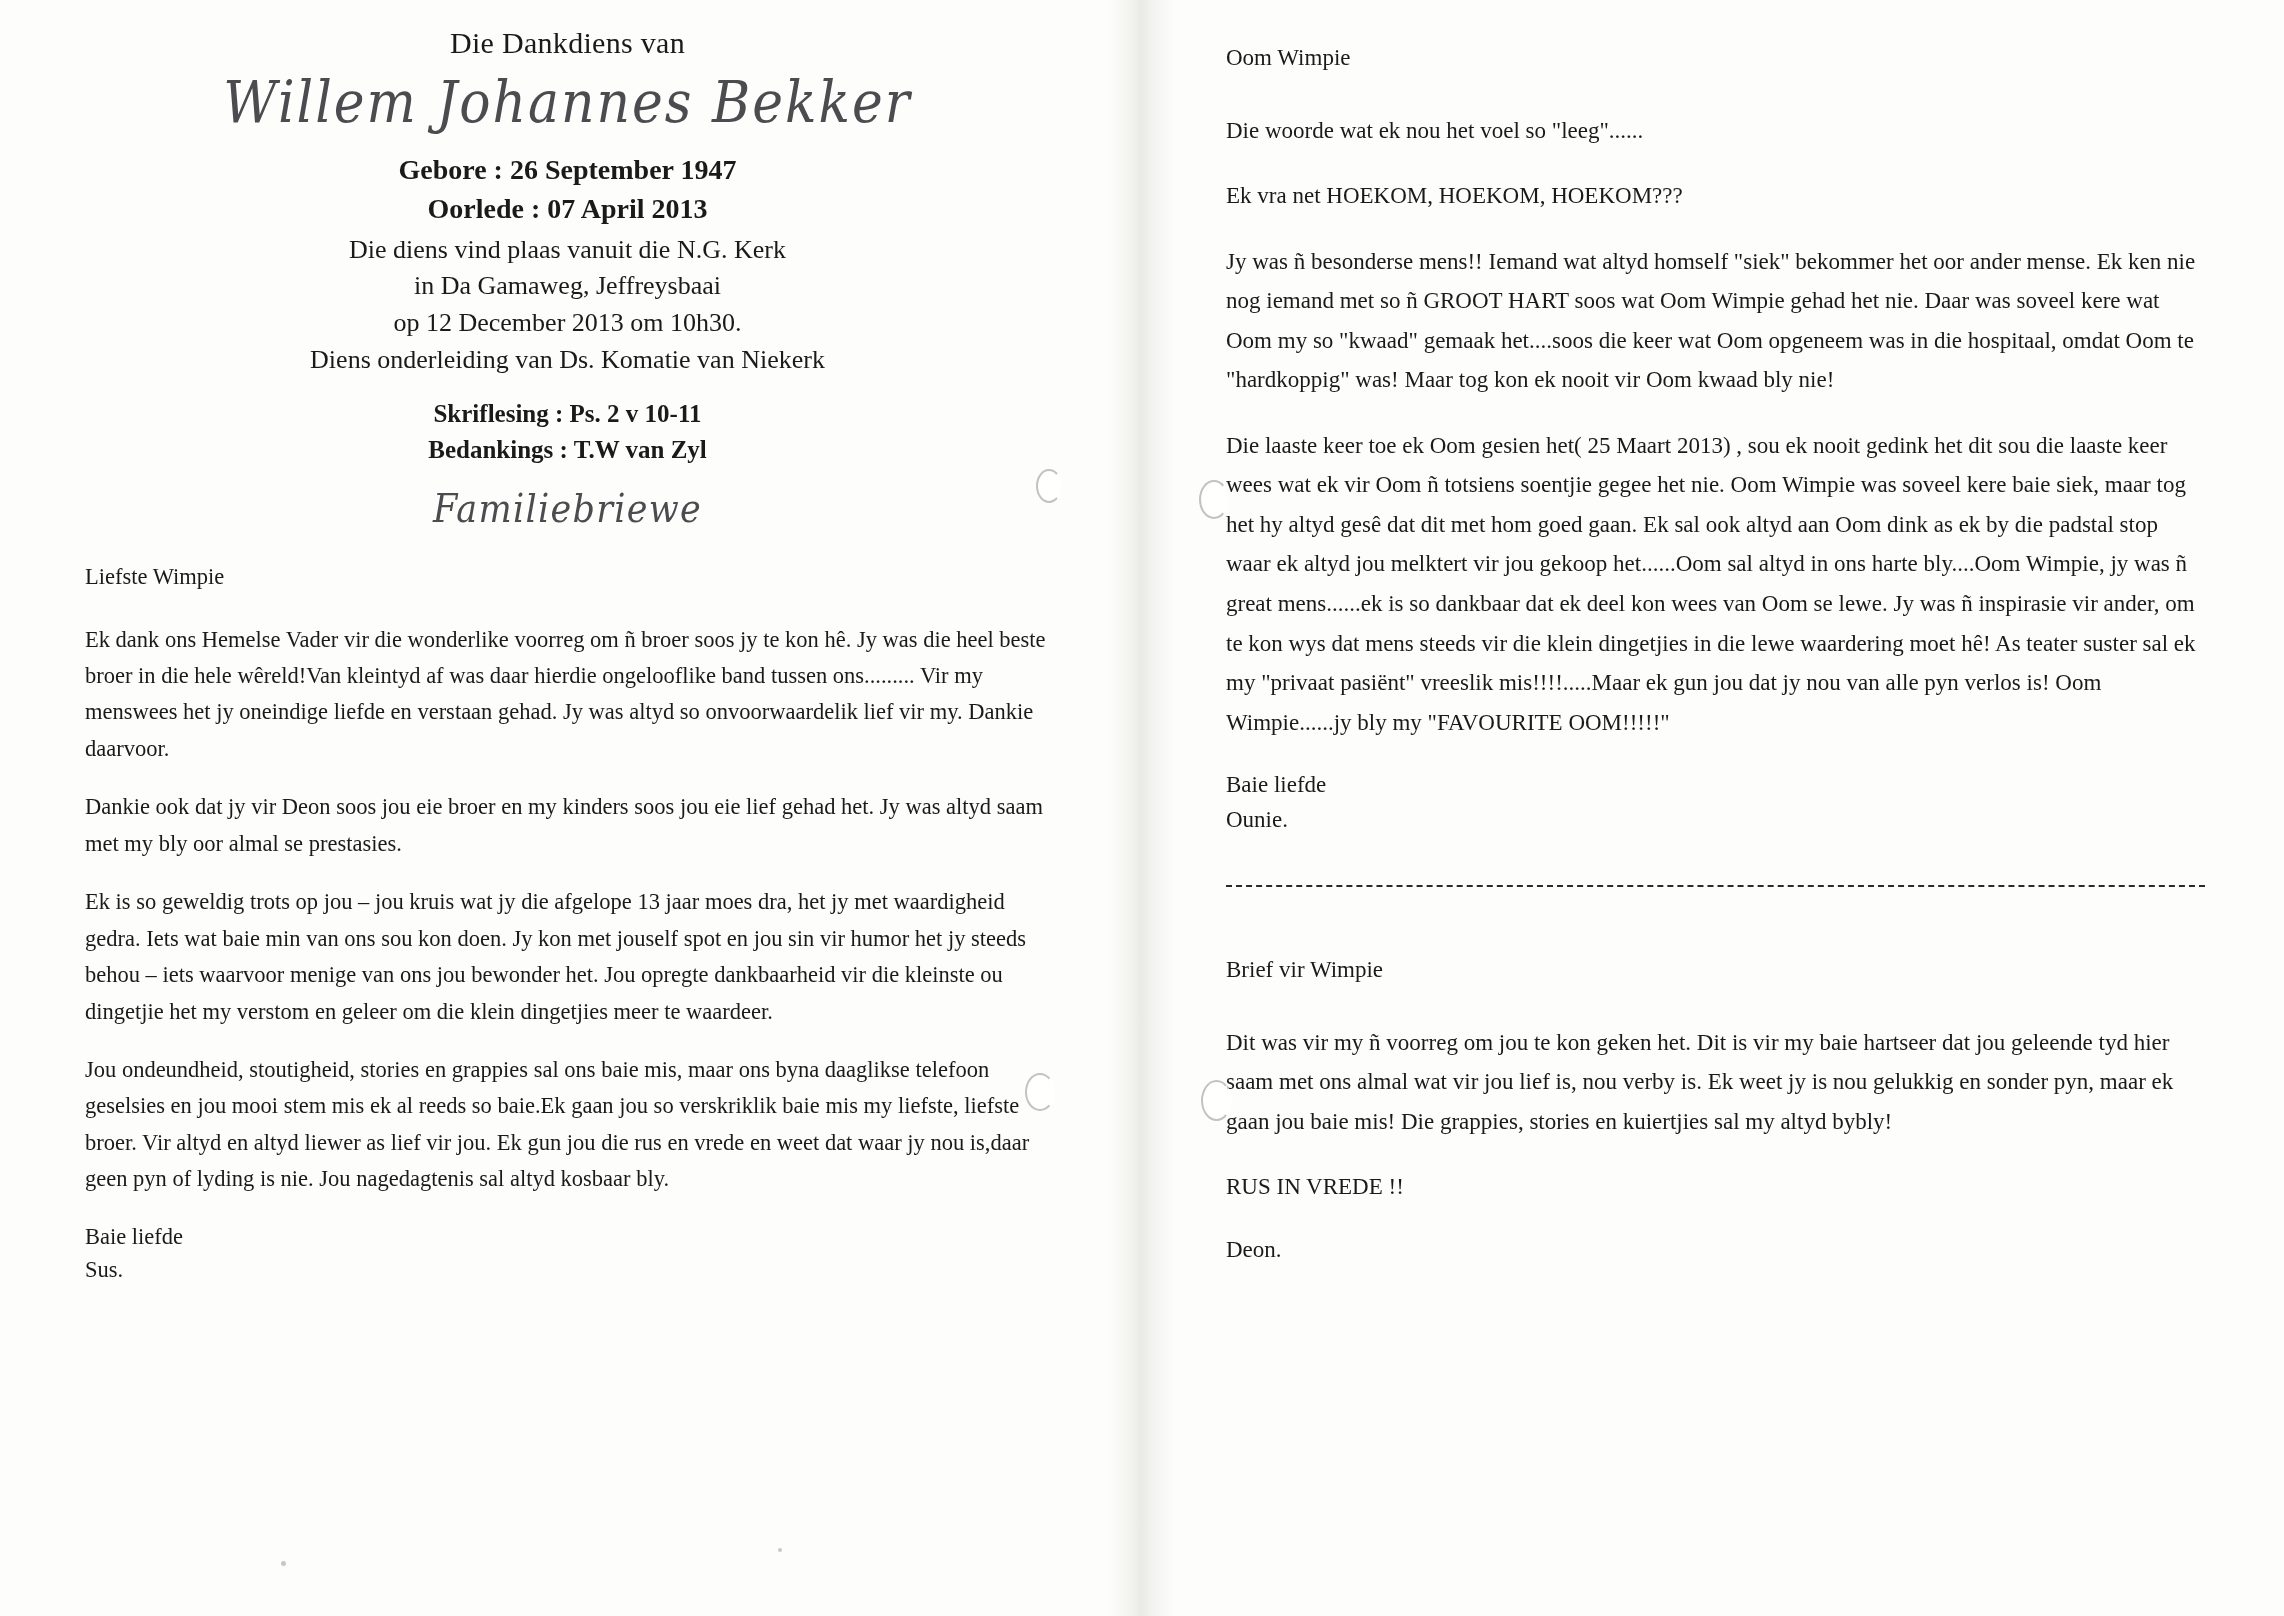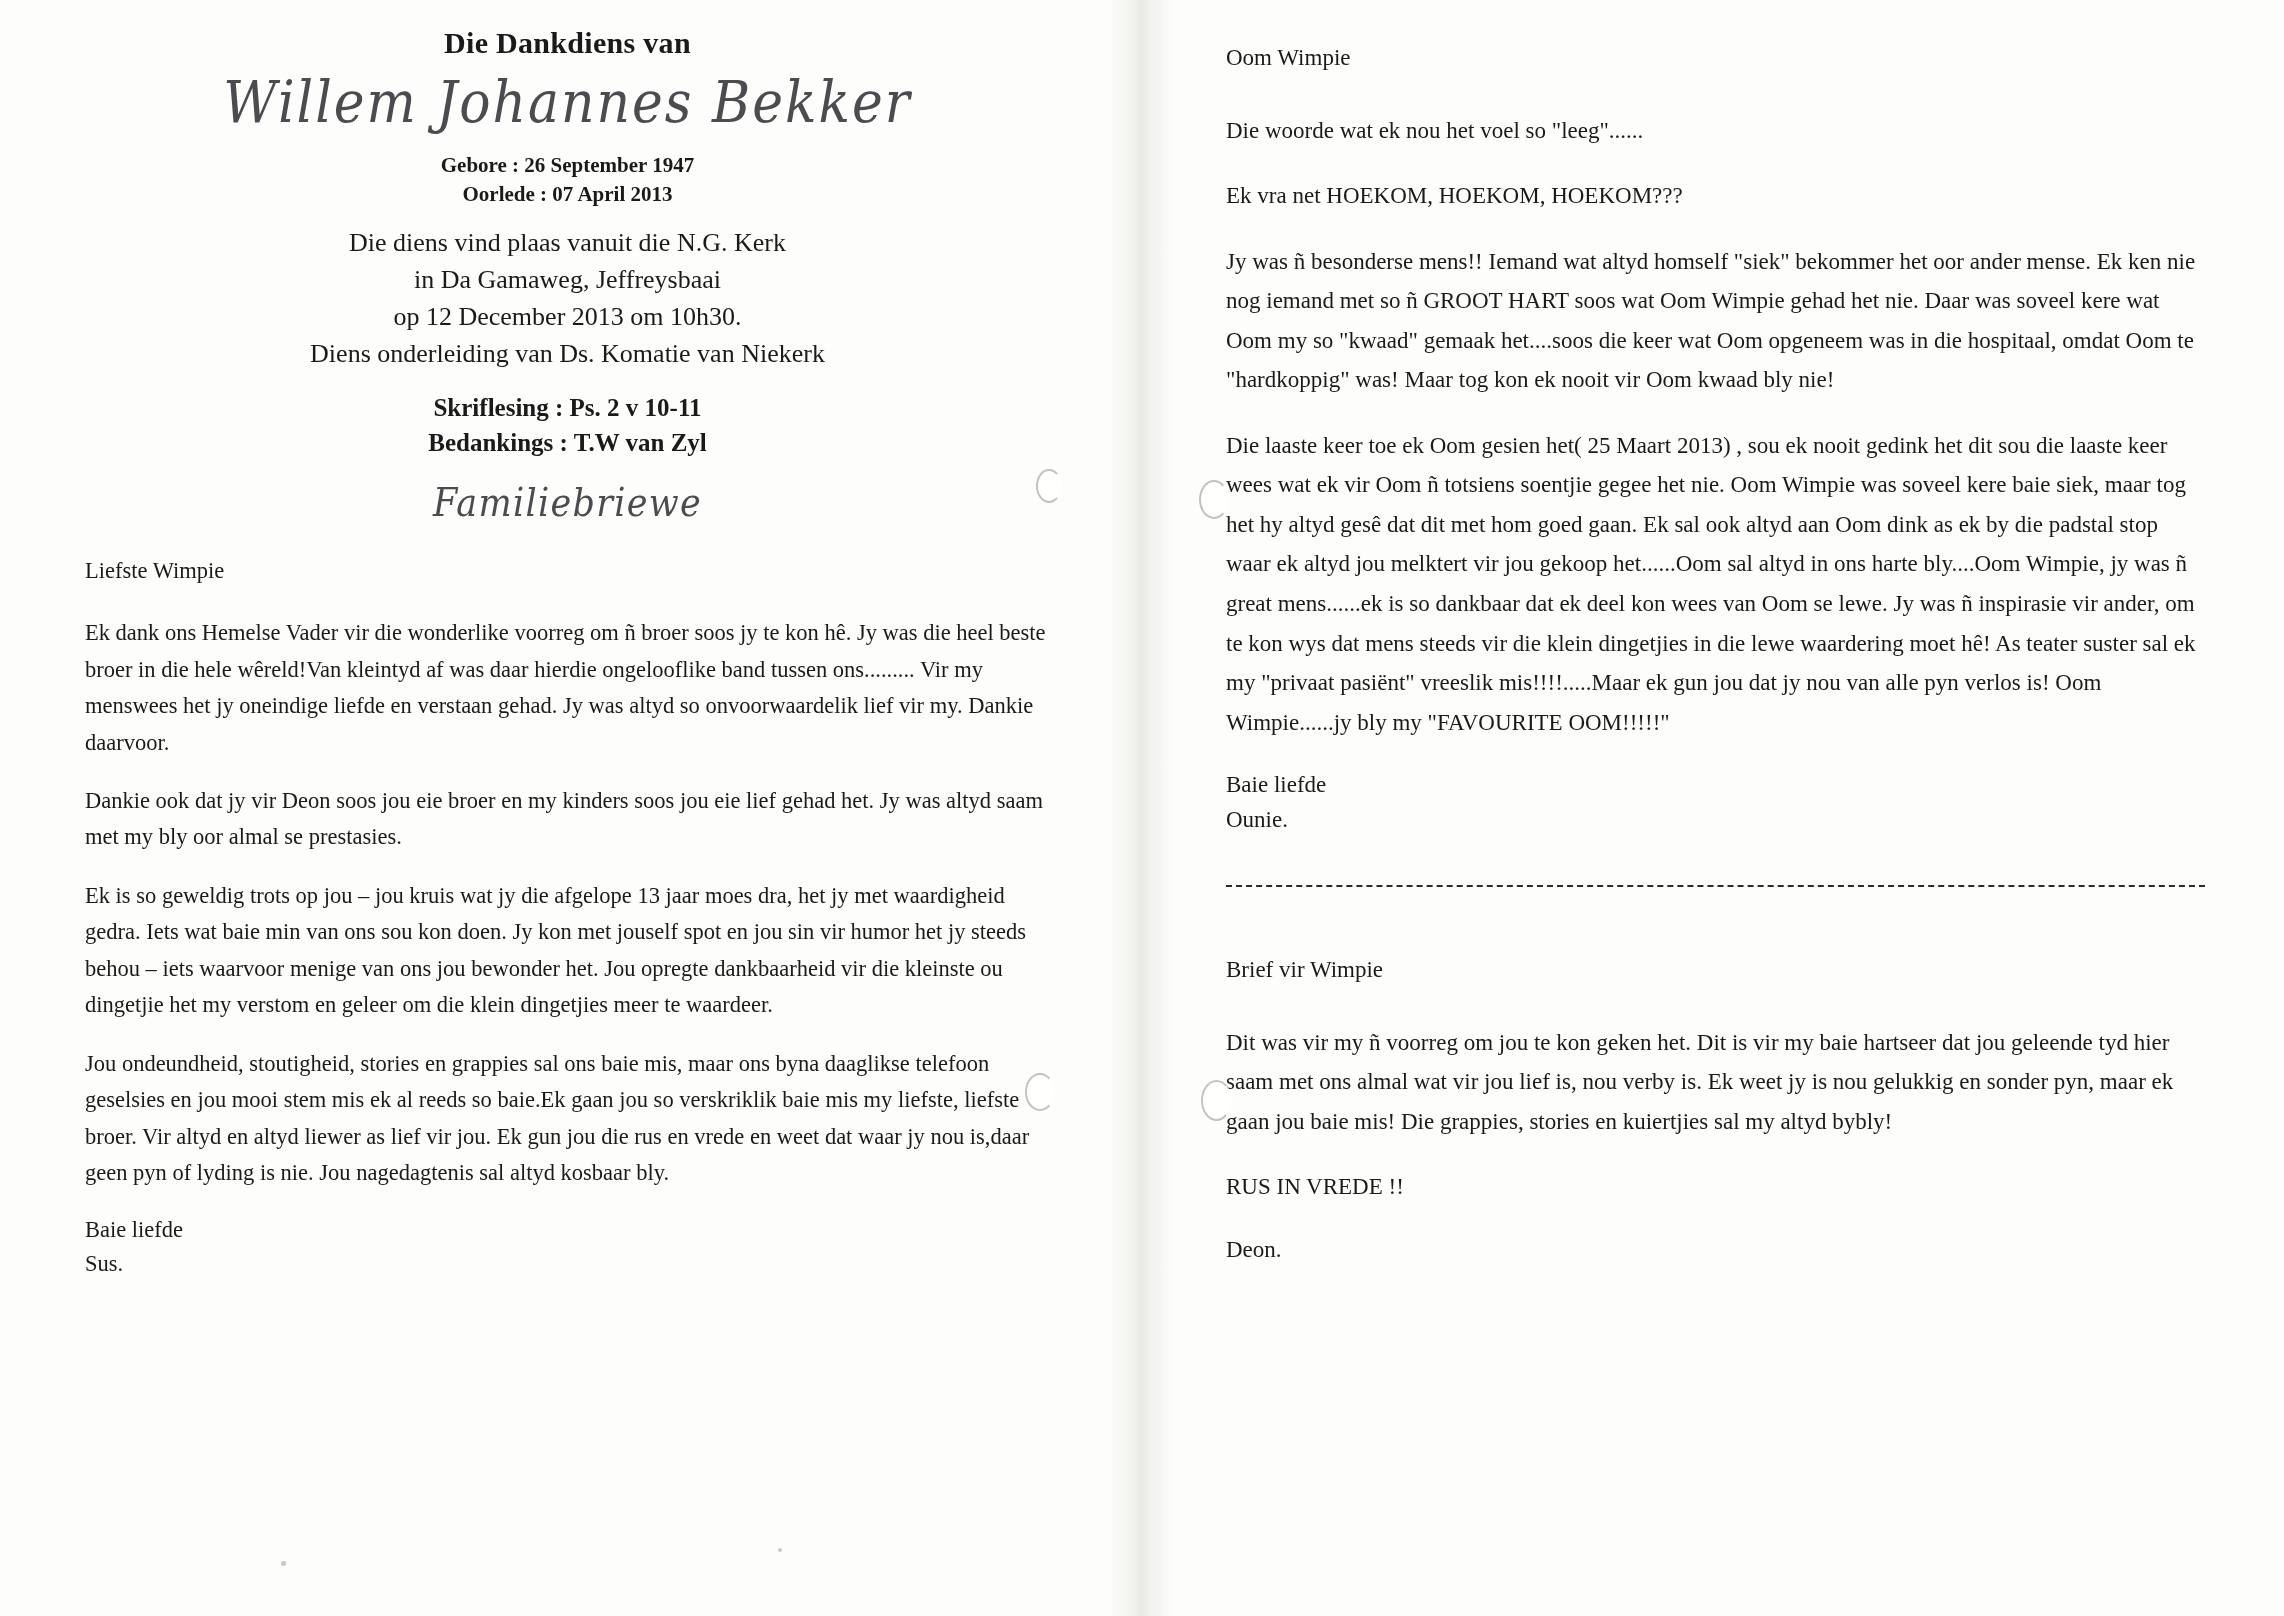--- a/index.html
+++ b/index.html
@@ -34,40 +34,40 @@
     background: linear-gradient(to right, #fdfdfb 0%, #f2f2ef 35%, #e9e9e6 50%, #f2f2ef 65%, #fdfdfb 100%);
   }
   .col-right {
     width: 1109px;
     padding: 38px 78px 0 52px;
   }
 
   
   .hdr { text-align: center; }
   .hdr-title {
-    font-weight: bold;
+    font-weight: normal;
     font-size: 30px;
     letter-spacing: 0.3px;
     margin-bottom: 11.7px;
   }
   .hdr-name {
     font-family: "DejaVu Serif", serif;
     font-style: italic;
     font-size: 52px;
     color: #4c4c50;
     letter-spacing: 2px;
     margin: 3.9px 0 19.6px 0;
     white-space: nowrap;
     transform: scaleY(1.12);
   }
   .hdr-dates {
     font-weight: bold;
-    font-size: 21px;
+    font-size: 28px;
     line-height: 1.38;
-    margin-bottom: 16px;
+    margin-bottom: 3px;
   }
   .hdr-service {
     font-size: 26px;
     line-height: 1.42;
     margin-bottom: 17px;
   }
   .hdr-refs {
     font-weight: bold;
     font-size: 25px;
     line-height: 1.42;

